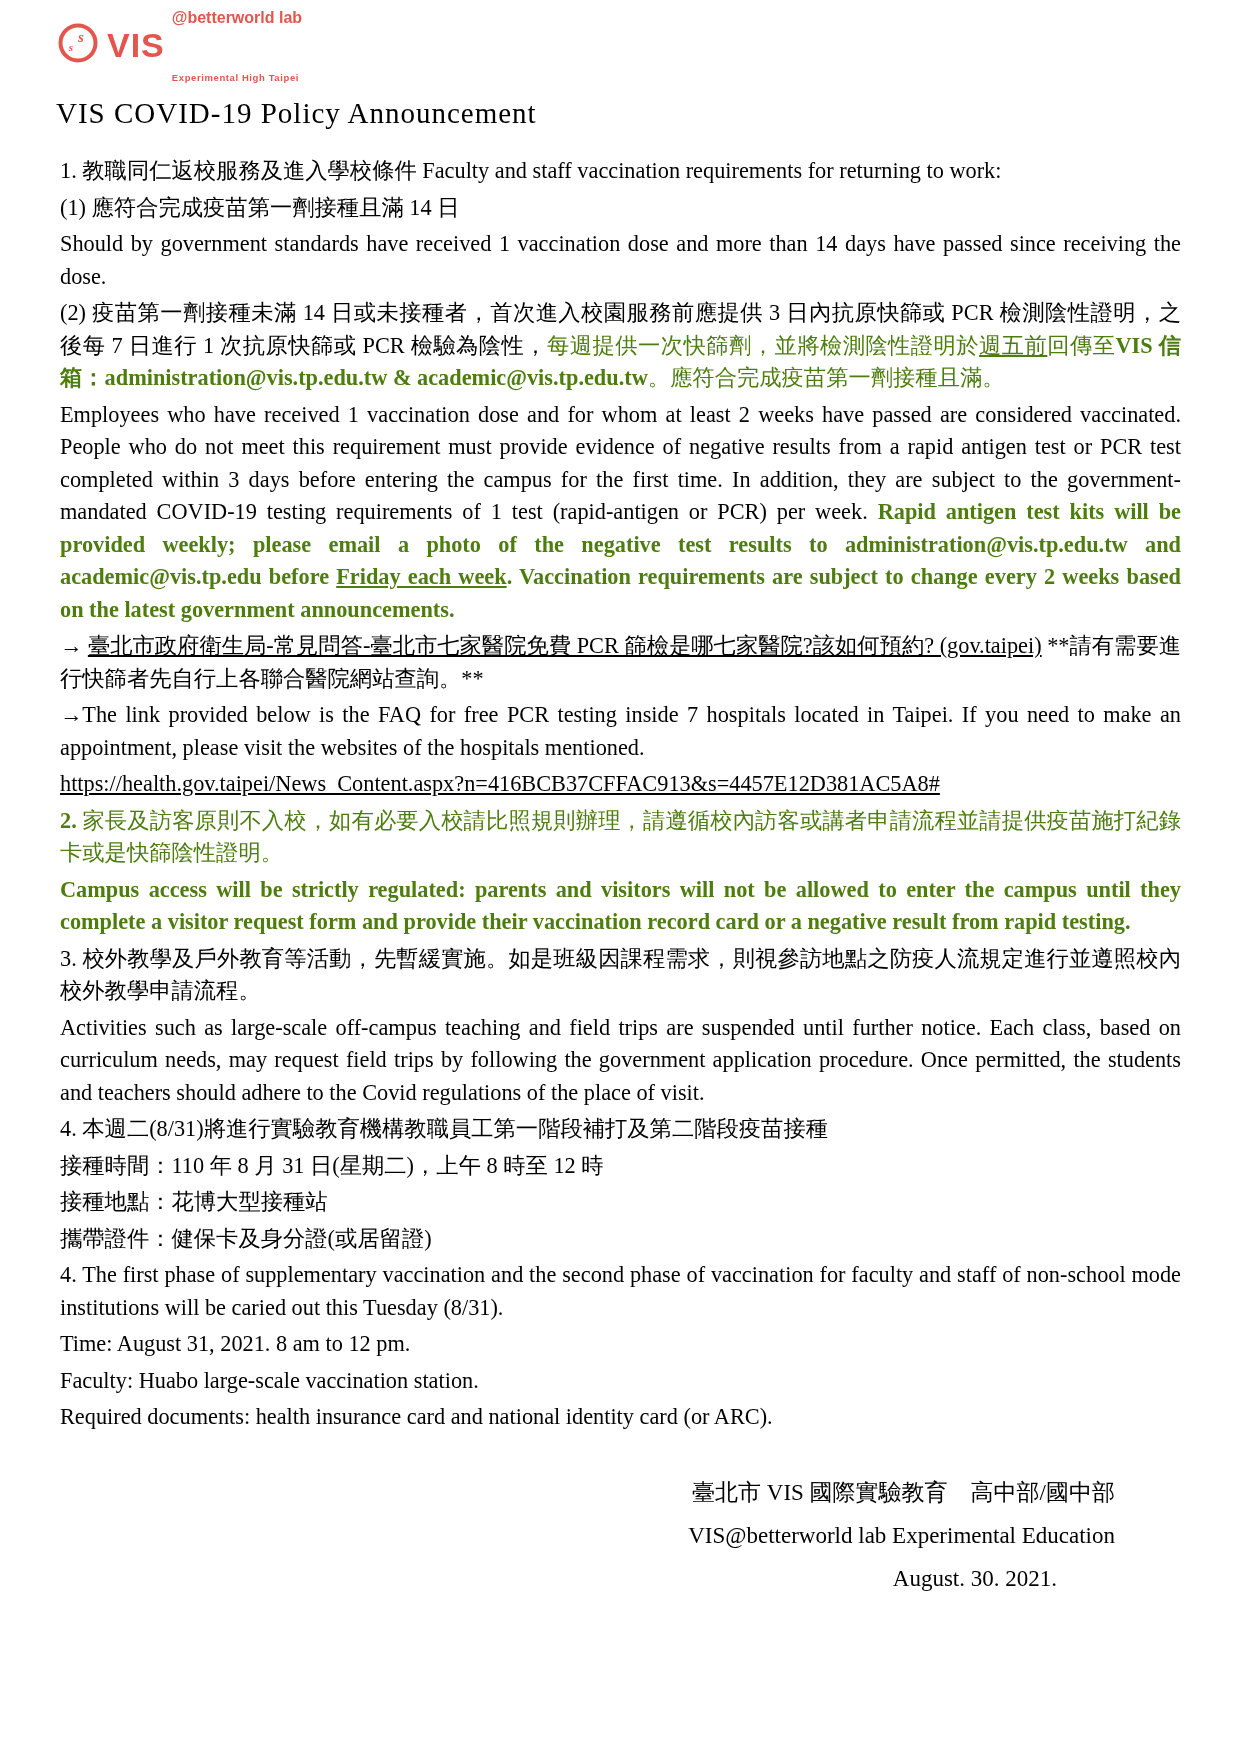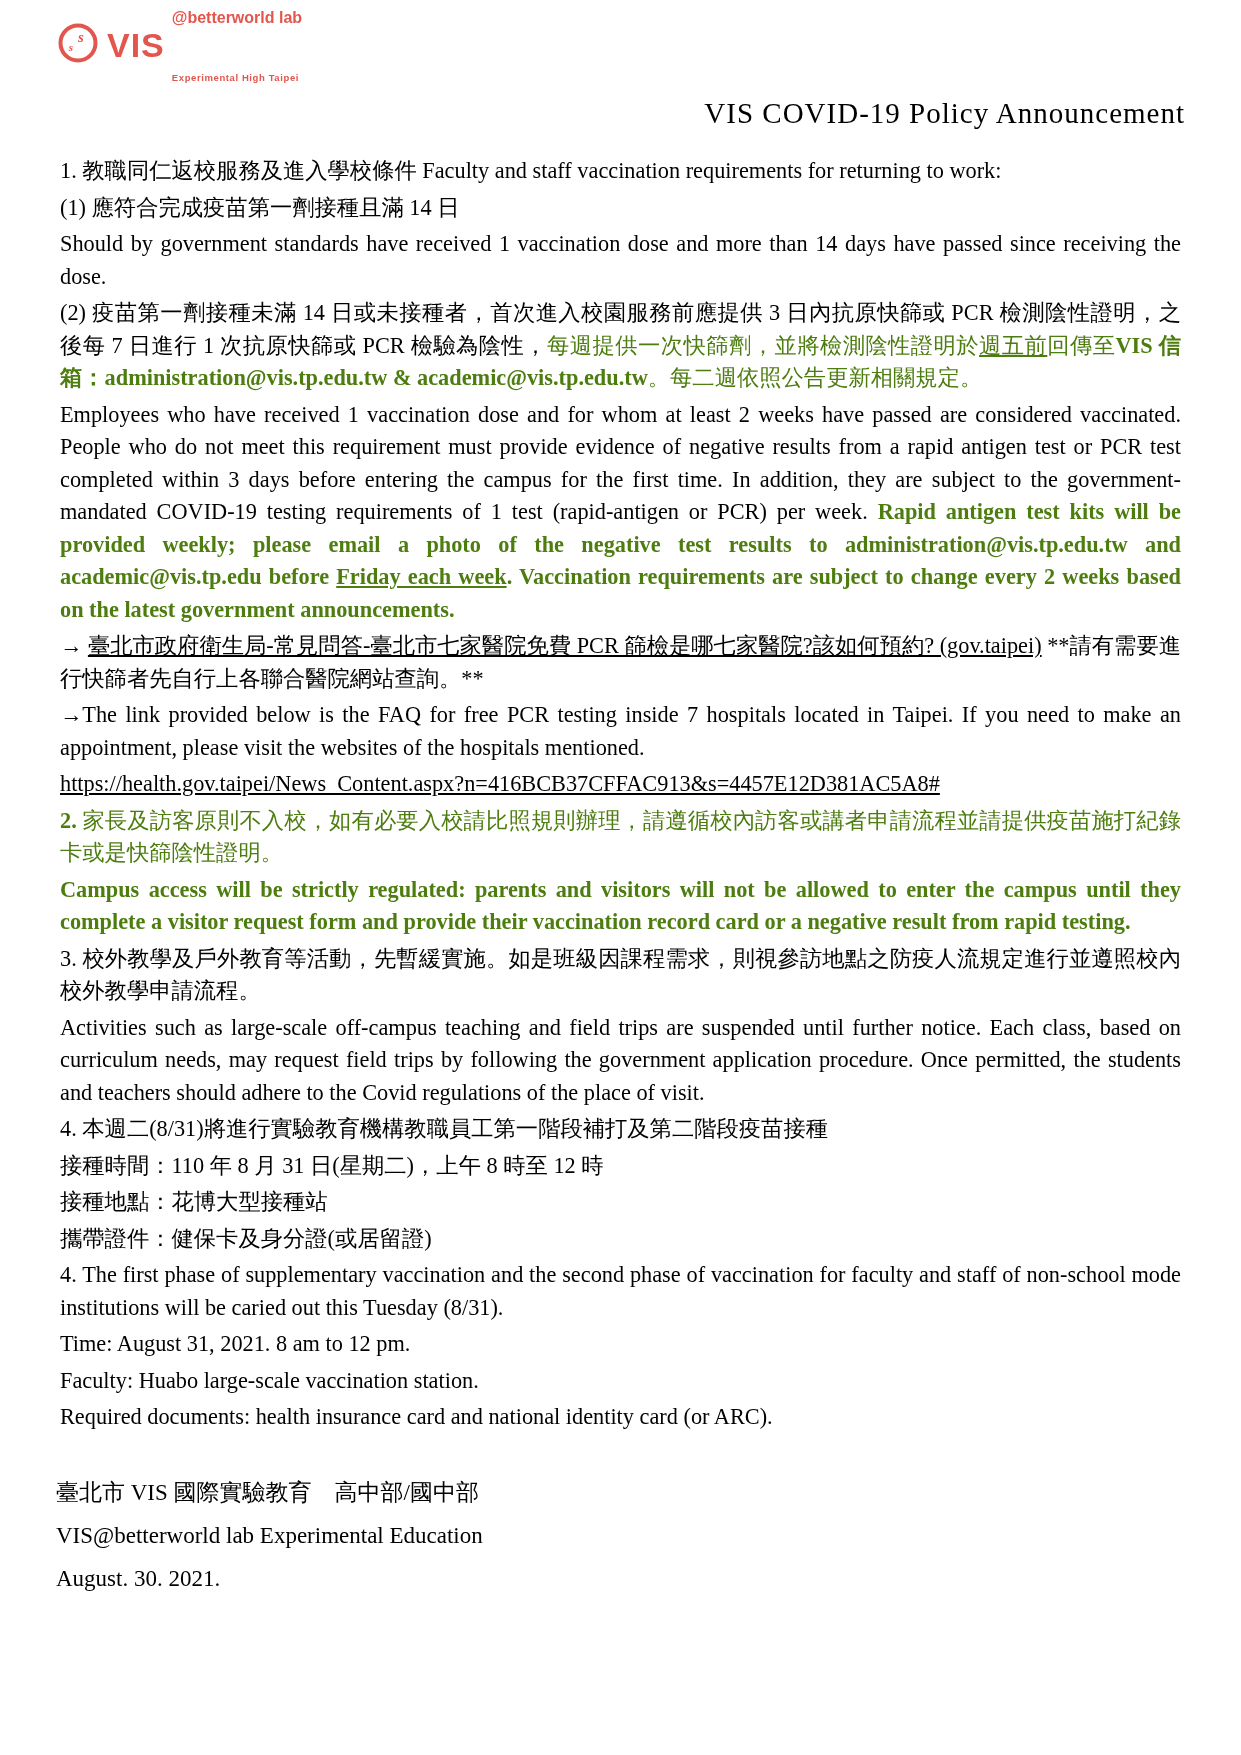--- a/index.html
+++ b/index.html
@@ -38,21 +38,21 @@
 
   
   .title-zh {
     text-align: center;
     font-weight: bold;
     font-size: 27px;
     margin-top: 24px;
     letter-spacing: 2px;
   }
   .title-en {
-    text-align: right;
+    text-align: left;
     font-size: 29px;
     margin-top: 29px;
     letter-spacing: 1px;
   }
 
   
   .doc-body {
     margin-top: 25px;
     font-size: 22.3px;
     line-height: 32.5px;
@@ -61,21 +61,21 @@
   .doc-body p { margin: 4px; }
   .red  { color: #4d7c0f; }
   .bold { font-weight: bold; }
   .u    { text-decoration: underline; }
   .sp-xl { margin-top: 76px; }
   .sp-lg { margin-top: 66px; }
 
   
   .signature {
     margin-top: 37px;
-    text-align: left;
+    text-align: right;
     line-height: 43px;
     font-size: 23px;
     padding-right: 70px;
   }
   .signature .date-line { display: block; padding-right: 58px; }
 </style>
 </head>
 <body>
 
 <div class="page">
@@ -102,21 +102,21 @@
     <p>
       <span>1. 教職同仁返校服務及進入學校條件 Faculty and staff vaccination requirements for returning to work:</span>
     </p>
     <p>
       <span>(1) 應符合完成疫苗第一劑接種且滿 14 日</span>
     </p>
     <p>
       <span>Should by government standards have received 1 vaccination dose and more than 14 days have passed since receiving the dose.</span>
     </p>
     <p>
-      <span>(2) 疫苗第一劑接種未滿 14 日或未接種者，首次進入校園服務前應提供 3 日內抗原快篩或 PCR 檢測陰性證明，之後每 7 日進行 1 次抗原快篩或 PCR 檢驗為陰性，</span><span class="red">每週提供一次快篩劑，並將檢測陰性證明於</span><span class="red u">週五前</span><span class="red">回傳至</span><span class="red bold">VIS 信箱：administration@vis.tp.edu.tw &amp; academic@vis.tp.edu.tw</span><span class="red">。每二週依照公告更新相關規定。</span>
+      <span>(2) 疫苗第一劑接種未滿 14 日或未接種者，首次進入校園服務前應提供 3 日內抗原快篩或 PCR 檢測陰性證明，之後每 7 日進行 1 次抗原快篩或 PCR 檢驗為陰性，</span><span class="red">每週提供一次快篩劑，並將檢測陰性證明於</span><span class="red u">週五前</span><span class="red">回傳至</span><span class="red bold">VIS 信箱：administration@vis.tp.edu.tw &amp; academic@vis.tp.edu.tw</span><span class="red">。應符合完成疫苗第一劑接種且滿。</span>
     </p>
     <p>
       <span>Employees who have received 1 vaccination dose and for whom at least 2 weeks have passed are considered vaccinated. People who do not meet this requirement must provide evidence of negative results from a rapid antigen test or PCR test completed within 3 days before entering the campus for the first time. In addition, they are subject to the government-mandated COVID-19 testing requirements of 1 test (rapid-antigen or PCR) per week. </span><span class="red bold">Rapid antigen test kits will be provided weekly; please email a photo of the negative test results to administration@vis.tp.edu.tw and academic@vis.tp.edu before </span><span class="red bold u">Friday each week</span><span class="red bold">. Vaccination requirements are subject to change every 2 weeks based on the latest government announcements.</span>
     </p>
     <p>
       <span>→ </span><span class="u">臺北市政府衛生局-常見問答-臺北市七家醫院免費 PCR 篩檢是哪七家醫院?該如何預約? (gov.taipei)</span><span>  **請有需要進行快篩者先自行上各聯合醫院網站查詢。**</span>
     </p>
     <p>
       <span>→The link provided below is the FAQ for free PCR testing inside 7 hospitals located in Taipei. If you need to make an appointment, please visit the websites of the hospitals mentioned.</span>
     </p>

